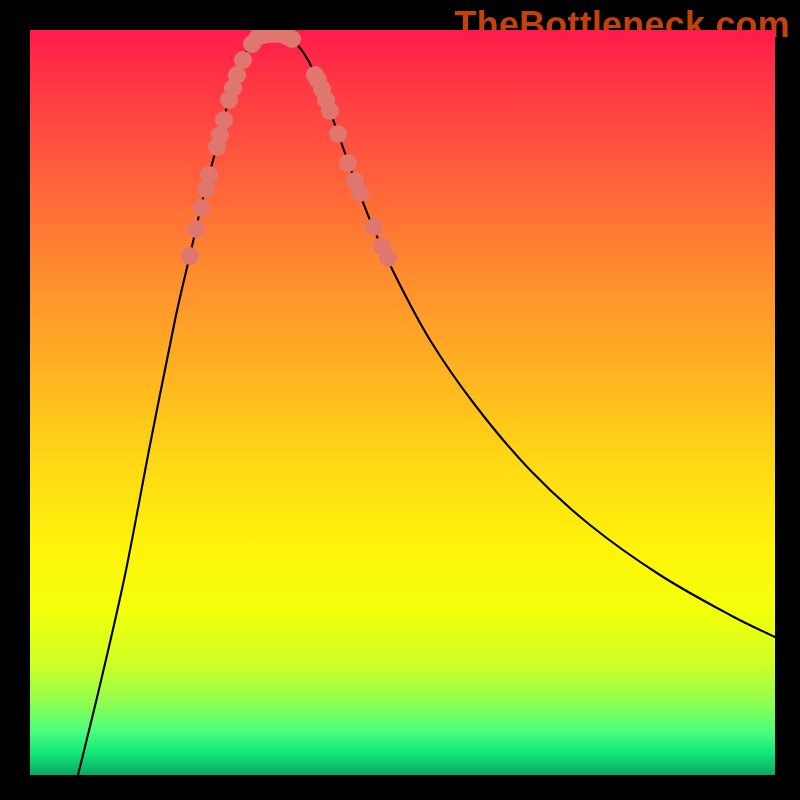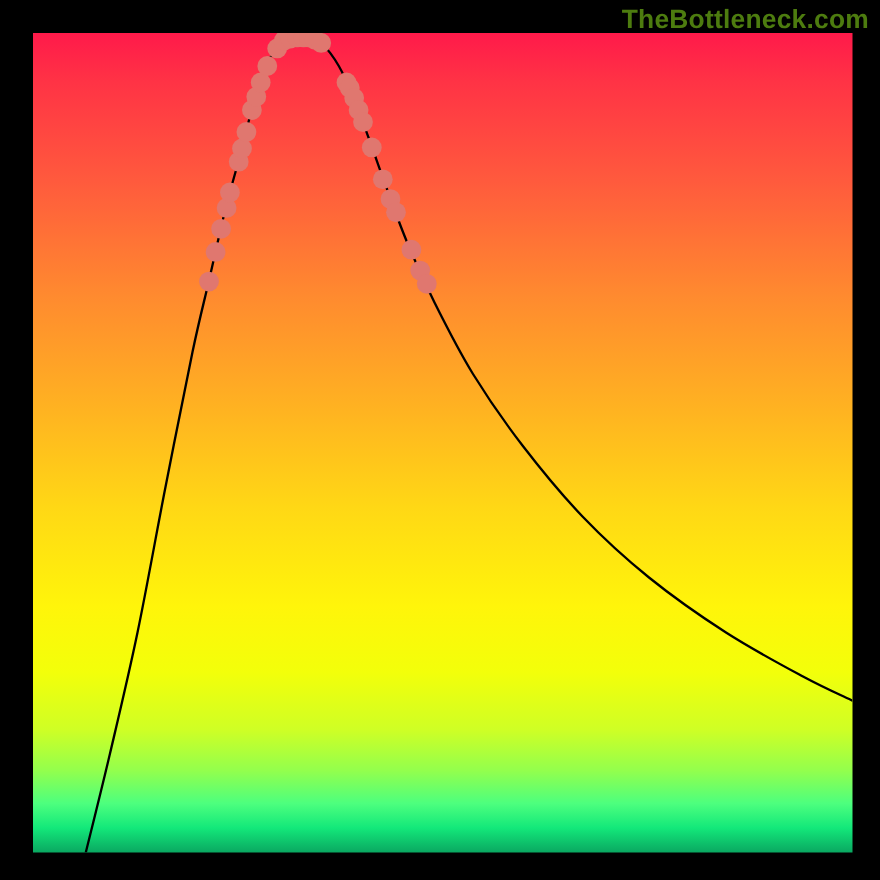--- a/index.html
+++ b/index.html
@@ -41,23 +41,23 @@
       #4dff7e 94%,
       #13e87a 97%,
       #0aa861 100%
     );
     overflow: hidden;
   }
   .watermark {
     position: absolute;
     top: 4px;
     right: 10px;
-    font-size: 24px;
+    font-size: 36px;
     font-weight: 600;
-    color: #4d7c0f;
+    color: #c2410c;
     letter-spacing: 0.2px;
     user-select: none;
     text-align: center;
   }
   svg.curve {
     position: absolute;
     left: 0;
     top: 0;
     width: 745px;
     height: 745px;

